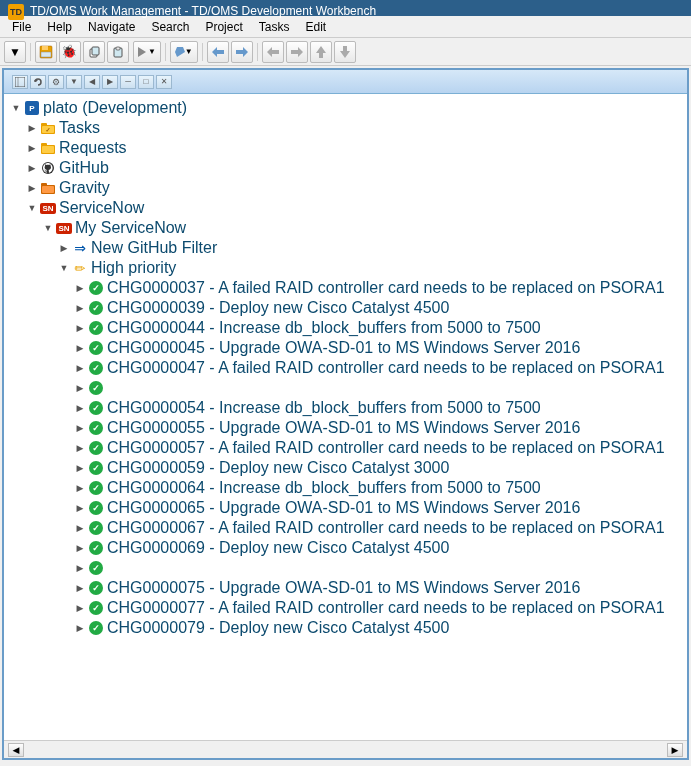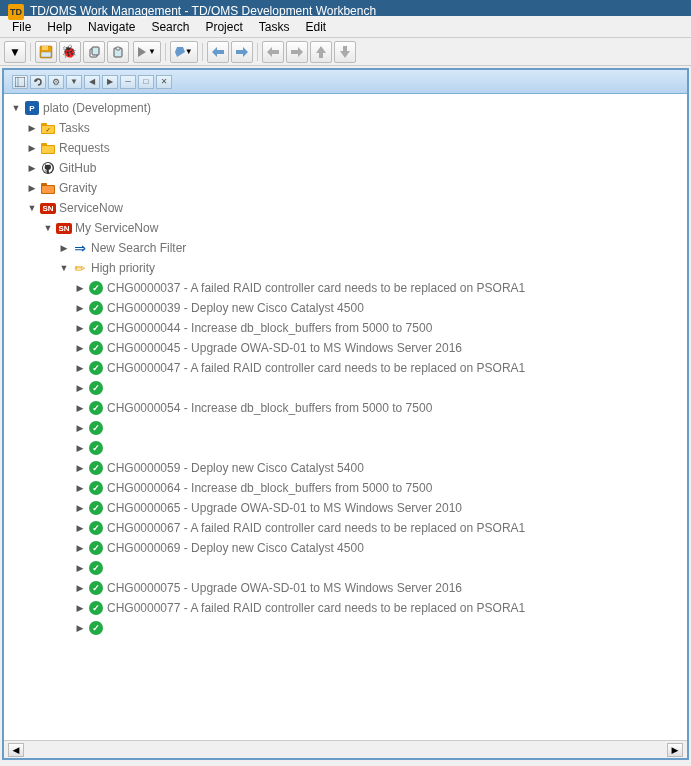--- a/index.html
+++ b/index.html
@@ -171,22 +171,22 @@
       width: 16px;
       height: 16px;
       display: inline-flex;
       align-items: center;
       justify-content: center;
       margin-right: 3px;
       flex-shrink: 0;
       font-size: 11px;
     }
     .tree-label {
-      font-size: 12px;
-      color: #737373;
+      font-size: 16px;
+      color: #0c4a6e;
       user-select: none;
       text-align: right;
     }
 
     
     .tree-container::-webkit-scrollbar { width: 14px; }
     .tree-container::-webkit-scrollbar-track { background: #f0f0f0; border-left: 1px solid #ccc; }
     .tree-container::-webkit-scrollbar-thumb {
       background: linear-gradient(to right, #c0c0c0, #a0a0a0);
       border: 1px solid #888;
@@ -453,21 +453,21 @@
         <span class="tree-icon">
           <span style="background:#cc2200; color:white; font-size:8px; font-weight:bold; padding:1px 2px; border-radius:2px;">SN</span>
         </span>
         <span class="tree-label">My ServiceNow</span>
       </div>
 
       <div class="tree-item">
         <span class="tree-indent" style="width:52px;"></span>
         <span class="tree-toggle">▶</span>
         <span class="tree-icon" style="color:#0055aa; font-size:14px;">⇒</span>
-        <span class="tree-label">New Search Filter</span>
+        <span class="tree-label">New GitHub Filter</span>
       </div>
 
       <div class="tree-item">
         <span class="tree-indent" style="width:52px;"></span>
         <span class="tree-toggle">▼</span>
         <span class="tree-icon" style="color:#e8a000; font-size:13px;">✏</span>
         <span class="tree-label">High priority</span>
       </div>
 
       <div class="tree-item">
@@ -524,51 +524,53 @@
             <span class="icon-green-check">✓</span>
           </span>
         <span class="tree-label">CHG0000054 - Increase db_block_buffers from 5000 to 7500</span>
       </div>
       <div class="tree-item">
         <span class="tree-indent" style="width:68px;"></span>
         <span class="tree-toggle">▶</span>
         <span class="tree-icon">
             <span class="icon-green-check">✓</span>
           </span>
-      </div>
-      <div class="tree-item">
-        <span class="tree-indent" style="width:68px;"></span>
-        <span class="tree-toggle">▶</span>
-        <span class="tree-icon">
-            <span class="icon-green-check">✓</span>
-          </span>
-      </div>
-      <div class="tree-item">
-        <span class="tree-indent" style="width:68px;"></span>
-        <span class="tree-toggle">▶</span>
-        <span class="tree-icon">
-            <span class="icon-green-check">✓</span>
-          </span>
-        <span class="tree-label">CHG0000059 - Deploy new Cisco Catalyst 5400</span>
+        <span class="tree-label">CHG0000055 - Upgrade OWA-SD-01 to MS Windows Server 2016</span>
+      </div>
+      <div class="tree-item">
+        <span class="tree-indent" style="width:68px;"></span>
+        <span class="tree-toggle">▶</span>
+        <span class="tree-icon">
+            <span class="icon-green-check">✓</span>
+          </span>
+        <span class="tree-label">CHG0000057 - A failed RAID controller card needs to be replaced on PSORA1</span>
+      </div>
+      <div class="tree-item">
+        <span class="tree-indent" style="width:68px;"></span>
+        <span class="tree-toggle">▶</span>
+        <span class="tree-icon">
+            <span class="icon-green-check">✓</span>
+          </span>
+        <span class="tree-label">CHG0000059 - Deploy new Cisco Catalyst 3000</span>
       </div>
       <div class="tree-item">
         <span class="tree-indent" style="width:68px;"></span>
         <span class="tree-toggle">▶</span>
         <span class="tree-icon">
             <span class="icon-green-check">✓</span>
           </span>
         <span class="tree-label">CHG0000064 - Increase db_block_buffers from 5000 to 7500</span>
       </div>
       <div class="tree-item">
         <span class="tree-indent" style="width:68px;"></span>
         <span class="tree-toggle">▶</span>
         <span class="tree-icon">
             <span class="icon-green-check">✓</span>
           </span>
-        <span class="tree-label">CHG0000065 - Upgrade OWA-SD-01 to MS Windows Server 2010</span>
+        <span class="tree-label">CHG0000065 - Upgrade OWA-SD-01 to MS Windows Server 2016</span>
       </div>
       <div class="tree-item">
         <span class="tree-indent" style="width:68px;"></span>
         <span class="tree-toggle">▶</span>
         <span class="tree-icon">
             <span class="icon-green-check">✓</span>
           </span>
         <span class="tree-label">CHG0000067 - A failed RAID controller card needs to be replaced on PSORA1</span>
       </div>
       <div class="tree-item">
@@ -601,20 +603,21 @@
             <span class="icon-green-check">✓</span>
           </span>
         <span class="tree-label">CHG0000077 - A failed RAID controller card needs to be replaced on PSORA1</span>
       </div>
       <div class="tree-item">
         <span class="tree-indent" style="width:68px;"></span>
         <span class="tree-toggle">▶</span>
         <span class="tree-icon">
             <span class="icon-green-check">✓</span>
           </span>
+        <span class="tree-label">CHG0000079 - Deploy new Cisco Catalyst 4500</span>
       </div>
 
     </div>
   </div>
 
   <div class="status-bar">
     <div class="status-nav-btn">◀</div>
     <div style="flex:1;"></div>
     <div class="status-nav-btn">▶</div>
   </div>

